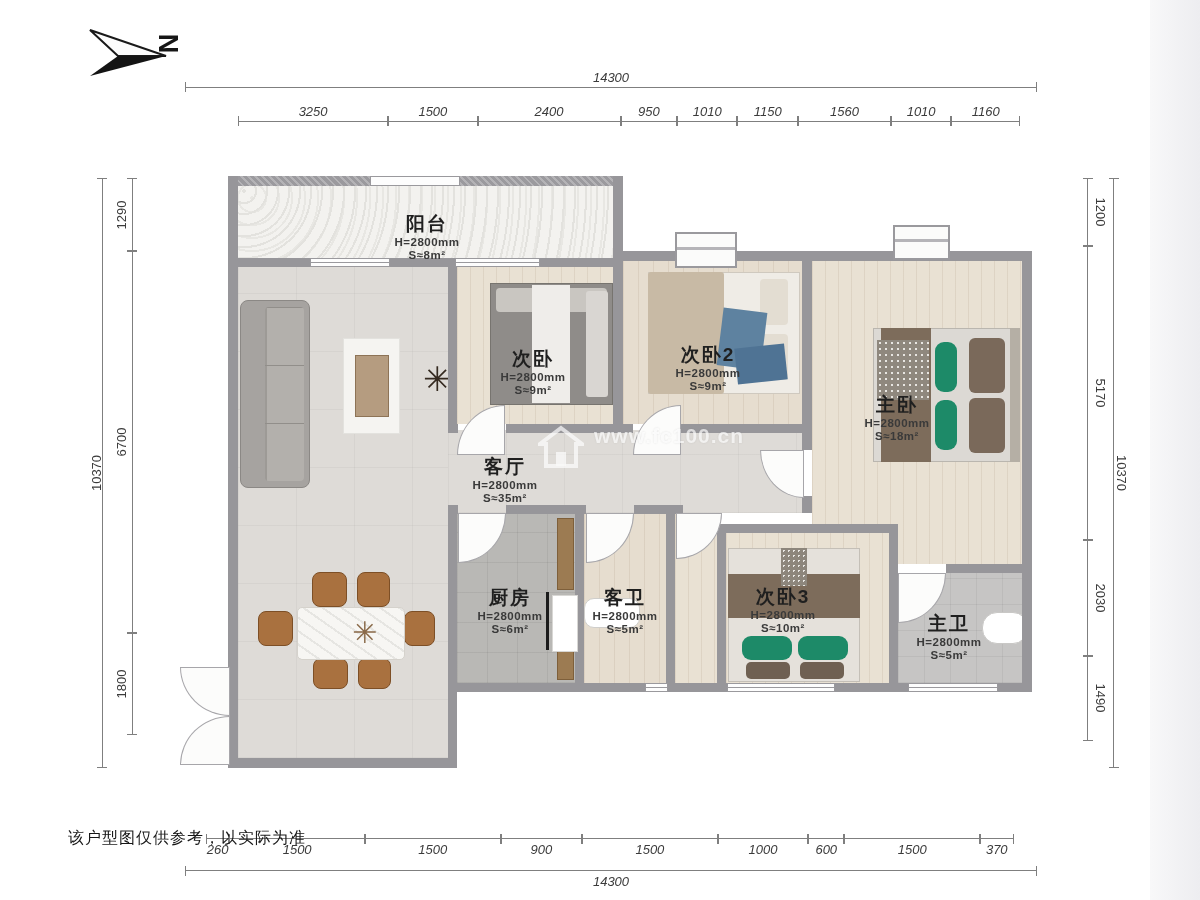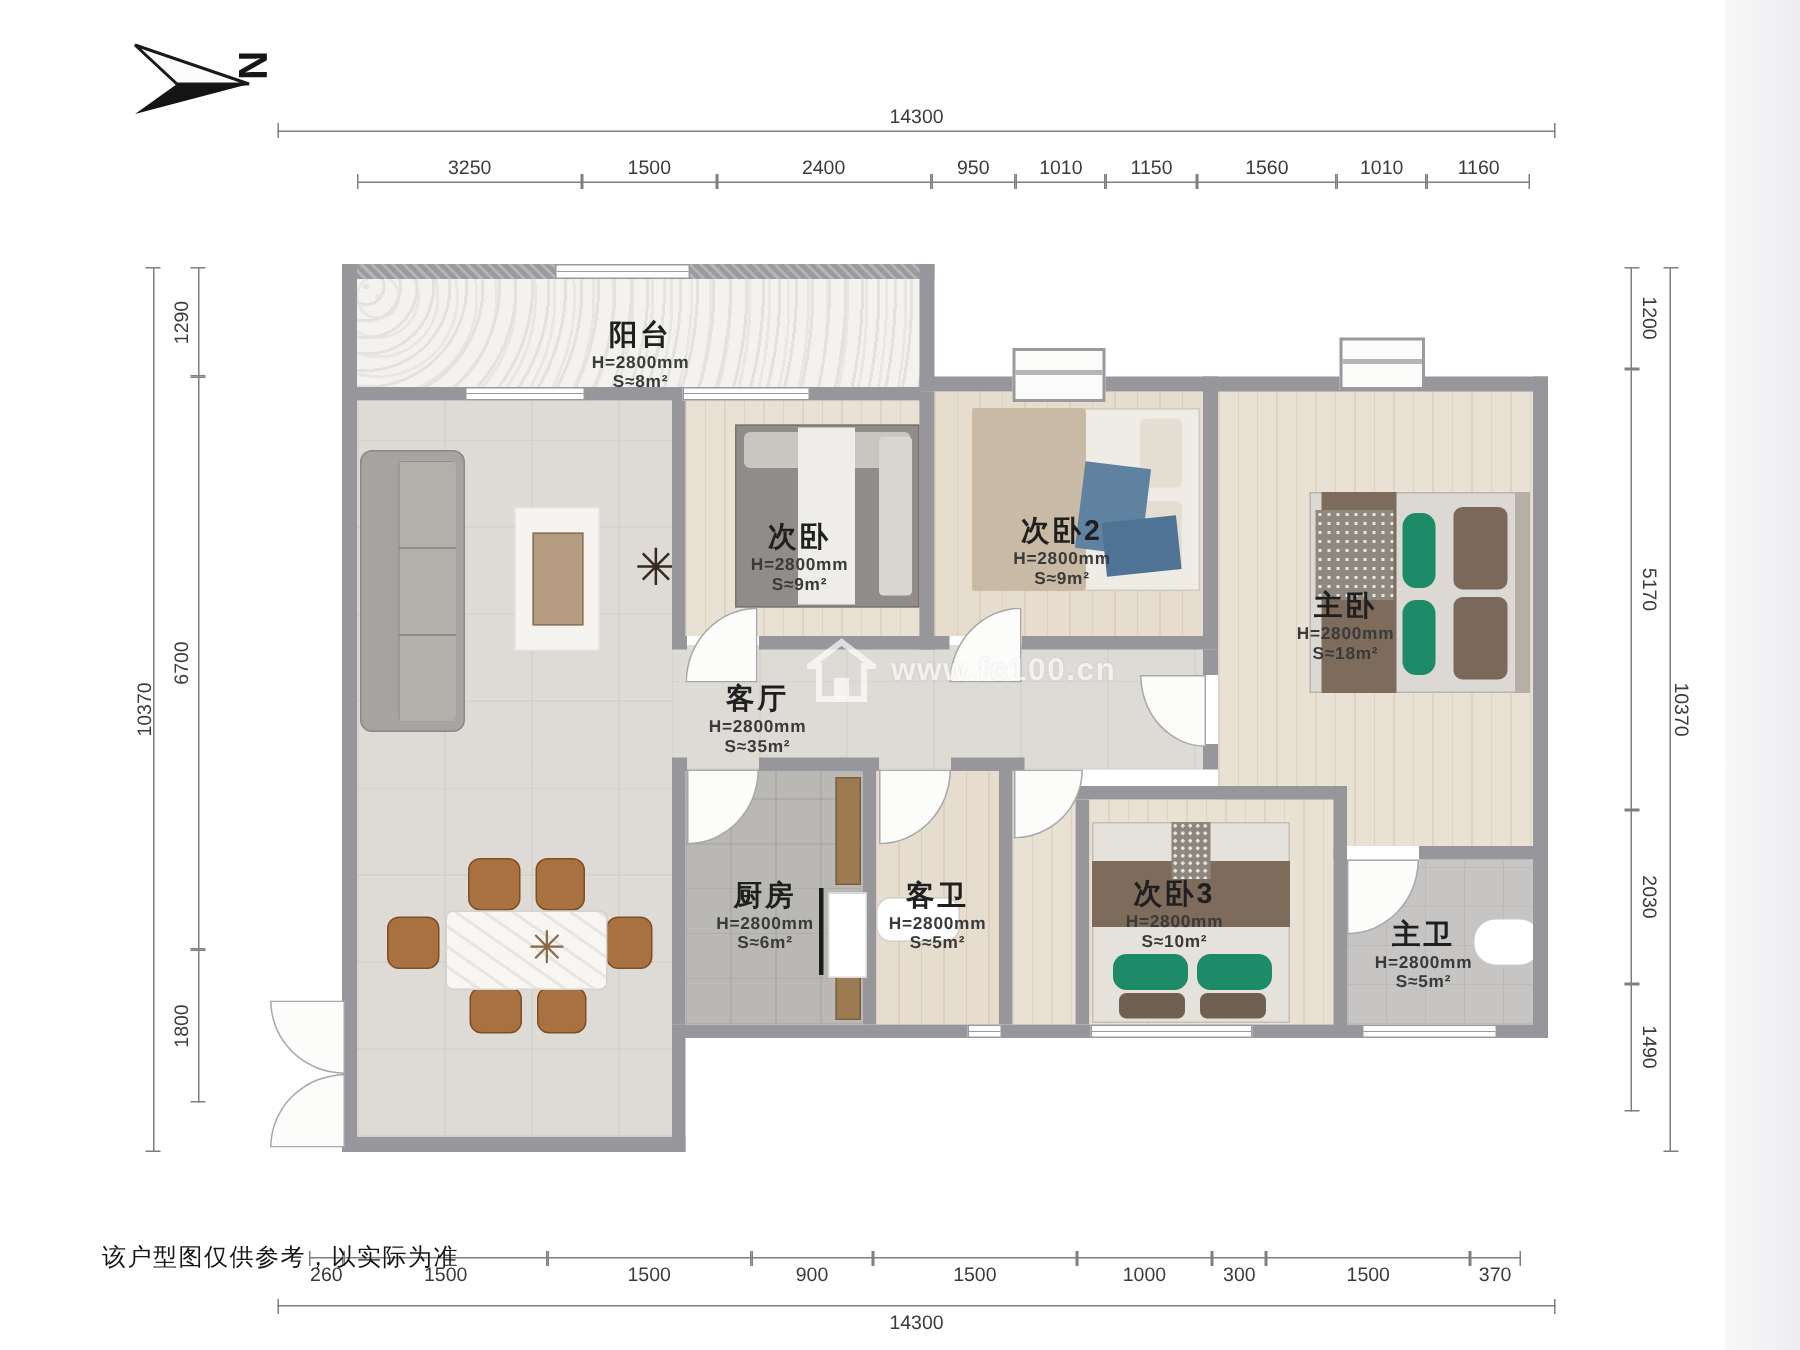--- a/index.html
+++ b/index.html
@@ -68,41 +68,41 @@
 
   
   .dim-h{position:absolute;display:flex;}
   .dim-v{position:absolute;display:flex;flex-direction:column;}
   .seg{position:relative;flex-basis:0;min-width:0;min-height:0;}
   .dim-h .seg{border-bottom:1px solid #7f7f7f;}
   .dim-h .seg::before,.dim-h .seg::after{content:"";position:absolute;bottom:-5px;width:1px;height:10px;background:#7f7f7f;}
   .dim-h .seg::before{left:0;}
   .dim-h .seg::after{right:0;}
   .dim-h .dlabel{position:absolute;left:50%;bottom:2px;transform:translateX(-50%);
-                 white-space:nowrap;font-size:13px;color:#3b3b3b;}
+                 white-space:nowrap;font-size:13px;color:#3b3b3b;font-style:italic;}
   .dim-h.below .seg{border-bottom:none;border-top:1px solid #7f7f7f;}
   .dim-h.below .seg::before,.dim-h.below .seg::after{bottom:auto;top:-5px;}
   .dim-h.below .dlabel{bottom:auto;top:3px;}
   .dim-v .seg{}
   .dim-v.line-right .seg{border-right:1px solid #7f7f7f;}
   .dim-v.line-left  .seg{border-left:1px solid #7f7f7f;}
   .dim-v .seg::before,.dim-v .seg::after{content:"";position:absolute;width:10px;height:1px;background:#7f7f7f;}
   .dim-v.line-right .seg::before{top:0;right:-5px;}
   .dim-v.line-right .seg::after{bottom:0;right:-5px;}
   .dim-v.line-left .seg::before{top:0;left:-5px;}
   .dim-v.line-left .seg::after{bottom:0;left:-5px;}
   .dim-v .dlabel{position:absolute;top:50%;left:50%;white-space:nowrap;font-size:13px;color:#3b3b3b;}
   .dim-v.line-right .dlabel{transform:translate(-50%,-50%) rotate(-90deg);}
   .dim-v.line-left  .dlabel{transform:translate(-50%,-50%) rotate(90deg);}
   .seg.gap{border:none !important;}
   .seg.gap::before,.seg.gap::after{display:none;}
 
   
   .compass-n{position:absolute;font-size:27px;font-weight:bold;color:#161616;transform:rotate(90deg);}
-  .watermark{position:absolute;z-index:40;display:flex;align-items:center;opacity:.8;pointer-events:none;}
+  .watermark{position:absolute;z-index:40;display:flex;align-items:flex-start;opacity:.8;pointer-events:none;}
   .wm-text{color:rgba(255,255,255,.85);font-size:21px;font-weight:bold;letter-spacing:1px;
            text-shadow:0 0 2px rgba(120,120,120,.25);}
   .disclaimer{position:absolute;font-size:16px;color:#161616;letter-spacing:1px;}
   .edge-band{position:absolute;background:linear-gradient(to right,#f8f8f9,#ededf0);}
 </style>
 </head>
 <body>
 
 <div id="canvas">
 
@@ -341,21 +341,21 @@
       <div class="seg" style="flex-grow: 900;">
         <span class="dlabel">900</span>
       </div>
       <div class="seg" style="flex-grow: 1500;">
         <span class="dlabel">1500</span>
       </div>
       <div class="seg" style="flex-grow: 1000;">
         <span class="dlabel">1000</span>
       </div>
       <div class="seg" style="flex-grow: 400;">
-        <span class="dlabel">300</span>
+        <span class="dlabel">600</span>
       </div>
       <div class="seg" style="flex-grow: 1500;">
         <span class="dlabel">1500</span>
       </div>
       <div class="seg" style="flex-grow: 370;">
         <span class="dlabel">370</span>
       </div>
       <div class="seg gap" style="flex-grow: 260;"></div>
     </div>
   <div class="dim-h below" style="left:185px;top:870px;width:852px;height:22px">

